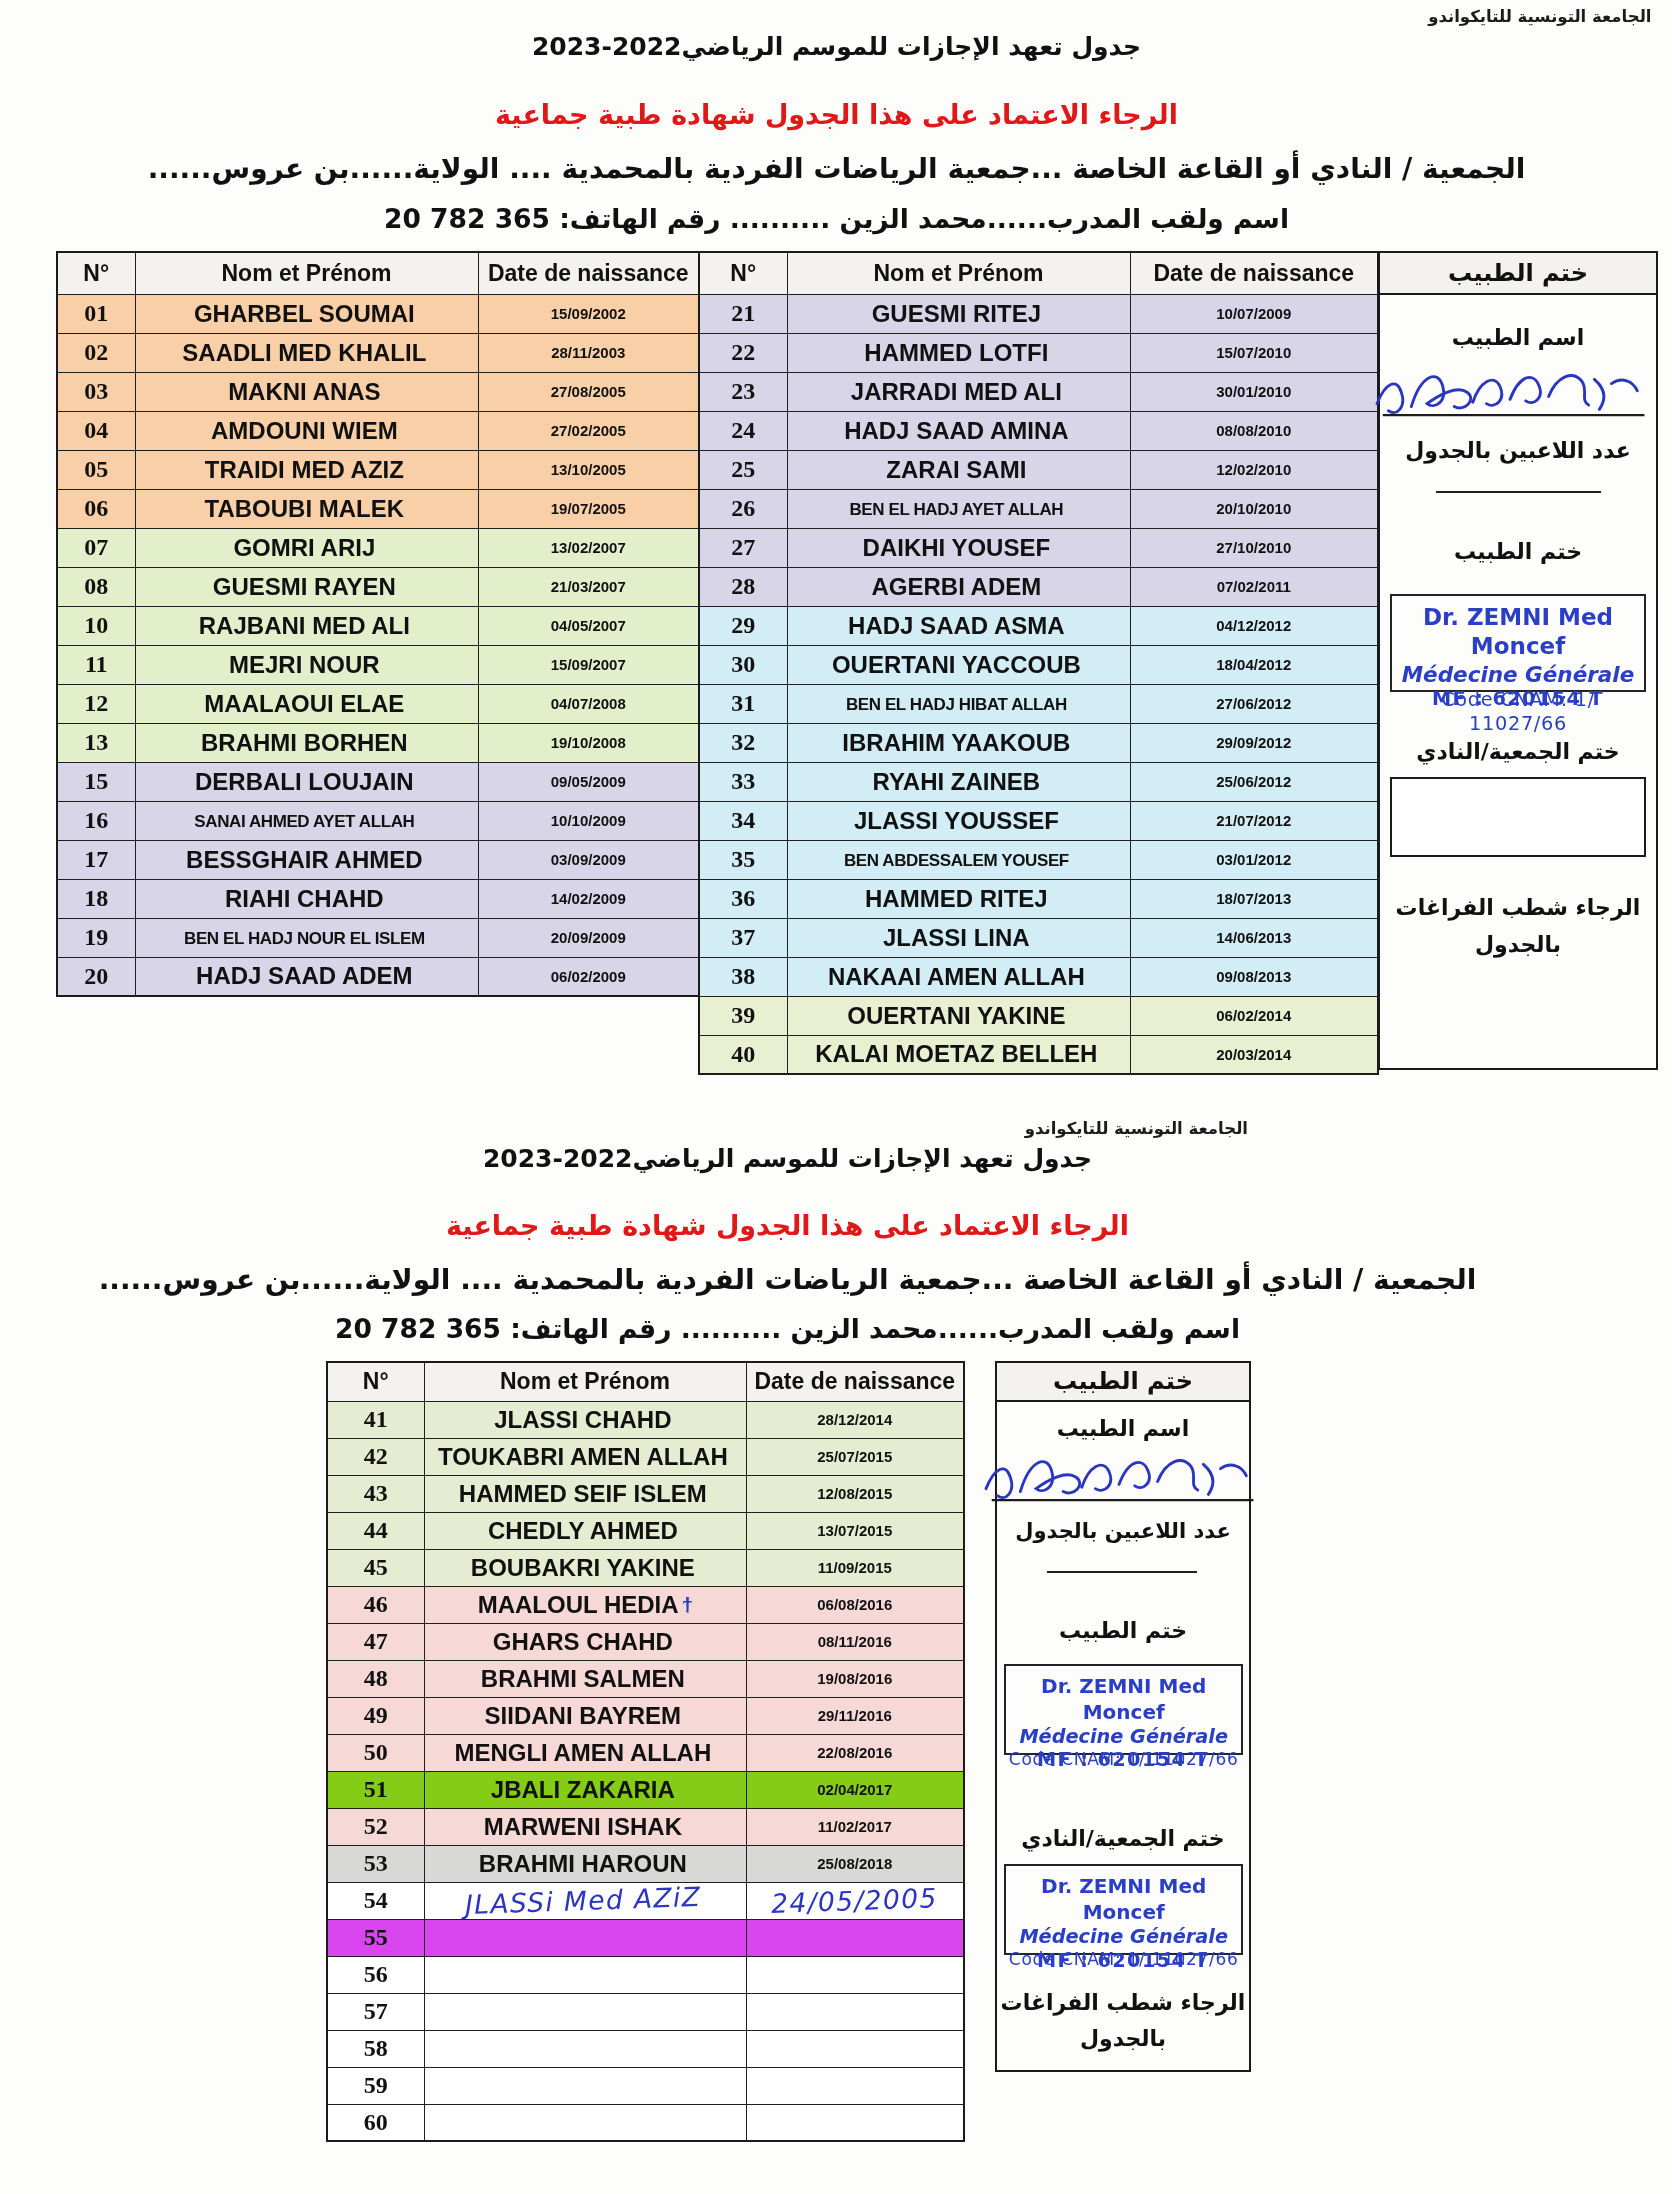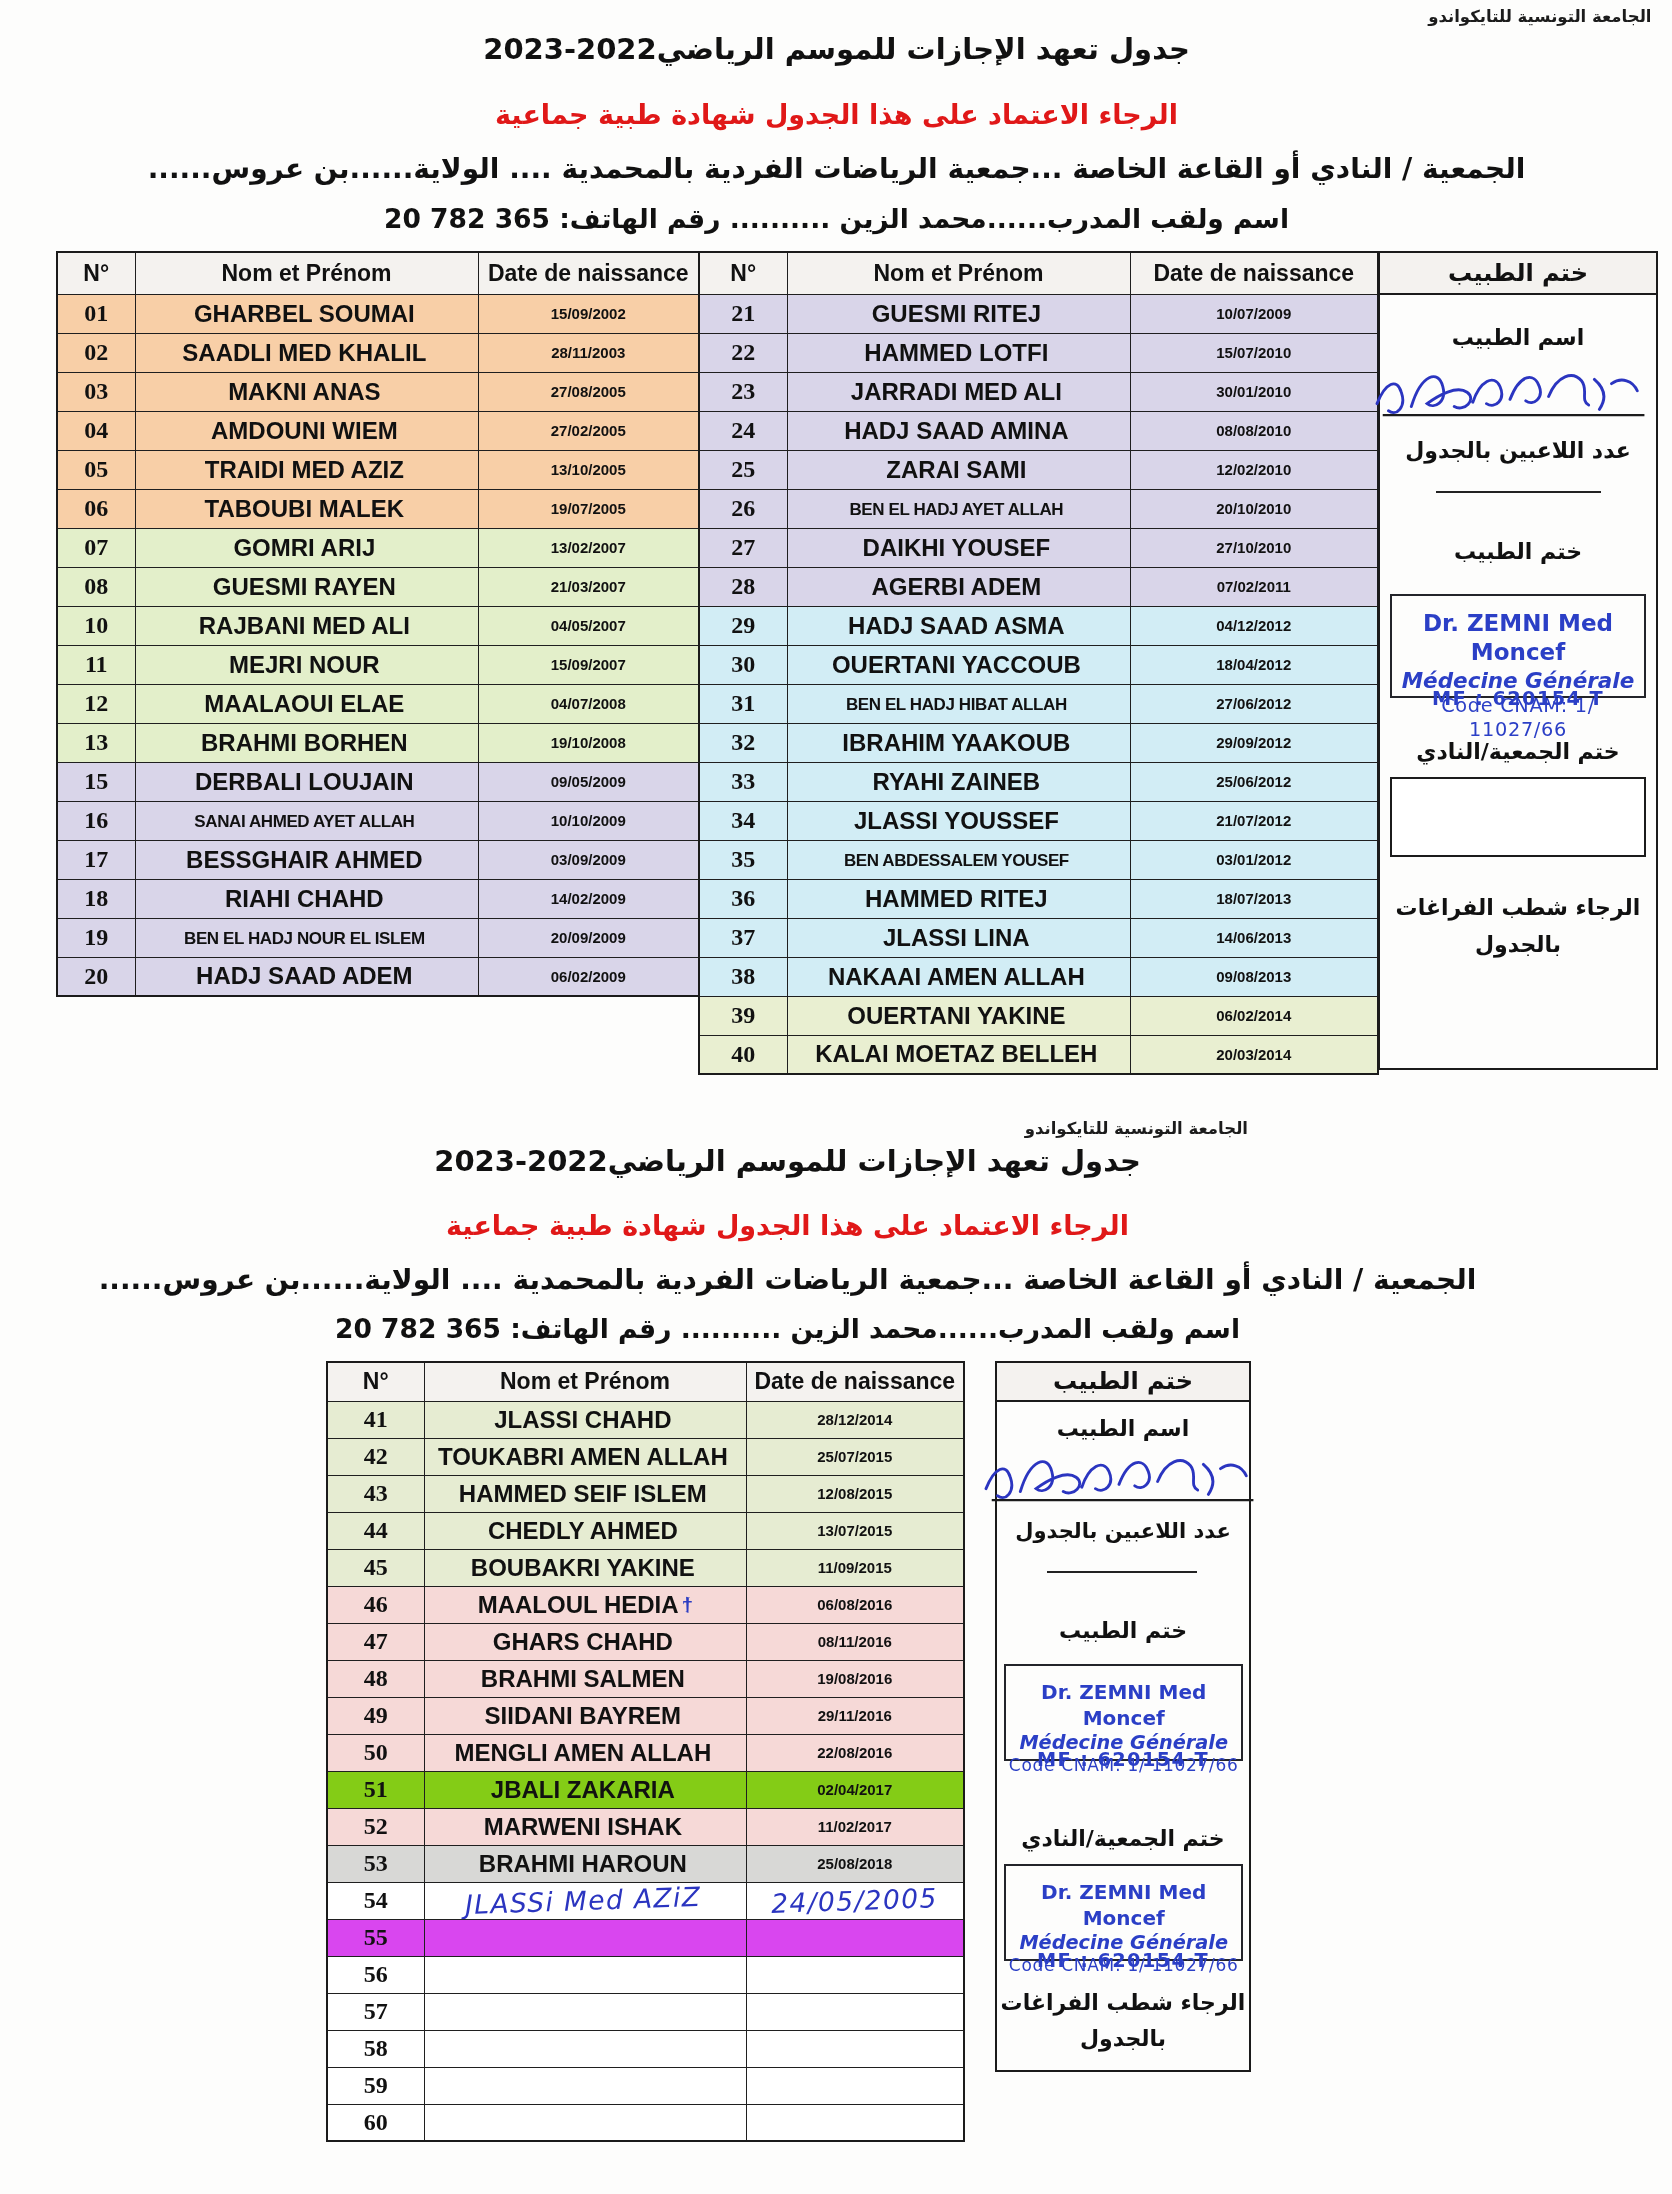--- a/index.html
+++ b/index.html
@@ -1,21 +1,21 @@
 <!DOCTYPE html>
 <html lang="ar" style="font-size:11.5px"><head>
 <meta charset="utf-8">
 <style>
   html,body{margin:0;padding:0;background:#e8e8e8;}
   .page{position:relative;width:1673px;height:2194px;background:#fdfdfc;overflow:hidden;
         font-family:"Liberation Sans",sans-serif;color:#111;}
   .ar{font-family:"DejaVu Sans",sans-serif;direction:rtl;}
   .hdrline{position:absolute;left:0;width:1575px;text-align:center;font-weight:bold;}
   .fed{position:absolute;font-size:16.5px;font-weight:bold;color:#1c1c1c;}
-  .title{font-size:29px;}
+  .title{font-size:25px;}
   .rednote{font-size:27px;color:#e01818;}
   .clubline{font-size:28px;}
   .coachline{font-size:26.5px;}
   .ltrnum{direction:ltr;unicode-bidi:embed;}
 
   table.roster{position:absolute;border-collapse:collapse;table-layout:fixed;
                border:2.1px solid #1b1b1b;}
   table.roster th,table.roster td{border:1.4px solid #1f1f1f;padding:0;text-align:center;
                overflow:hidden;white-space:nowrap;}
   table.roster thead tr{background:#f4f2ef;}
@@ -32,21 +32,21 @@
       display:inline-block;transform:rotate(-2deg);}
 
   .panel{position:absolute;border:2.1px solid #1b1b1b;background:#fdfdfc;}
   .panel .ptitle{position:absolute;left:0;top:0;width:100%;height:40px;line-height:40px;
       text-align:center;font-weight:bold;font-size:24px;border-bottom:2.1px solid #1b1b1b;
       background:#f4f2ef;}
   .plabel{position:absolute;width:100%;text-align:center;font-weight:bold;font-size:22px;}
   .pline{position:absolute;border-top:2.1px solid #222;}
   .sig{position:absolute;}
   .stamp{position:absolute;border:2.1px solid #23242a;text-align:center;color:#2b3fc6;
-         padding-top:13px;background:rgba(255,255,255,0.0);}
+         padding-top:7px;background:rgba(255,255,255,0.0);}
   .stamp .l1{font-weight:bold;font-size:23px;line-height:29px;}
   .stamp .l2{font-weight:bold;font-style:italic;font-size:21.5px;line-height:27px;}
   .stamp .l3{font-size:19.3px;line-height:24px;letter-spacing:0.7px;}
   .mf{position:absolute;width:100%;text-align:center;color:#2b3fc6;font-size:19.3px;
       font-weight:bold;letter-spacing:1.4px;}
   .bigbox{position:absolute;border:2.1px solid #1b1b1b;background:#fff;}
   .s2 .stamp .l1{font-size:20px;line-height:26px;}
   .s2 .stamp .l2{font-size:19.3px;line-height:24px;}
   .s2 .stamp .l3{font-size:17px;line-height:21.5px;}
 </style>

